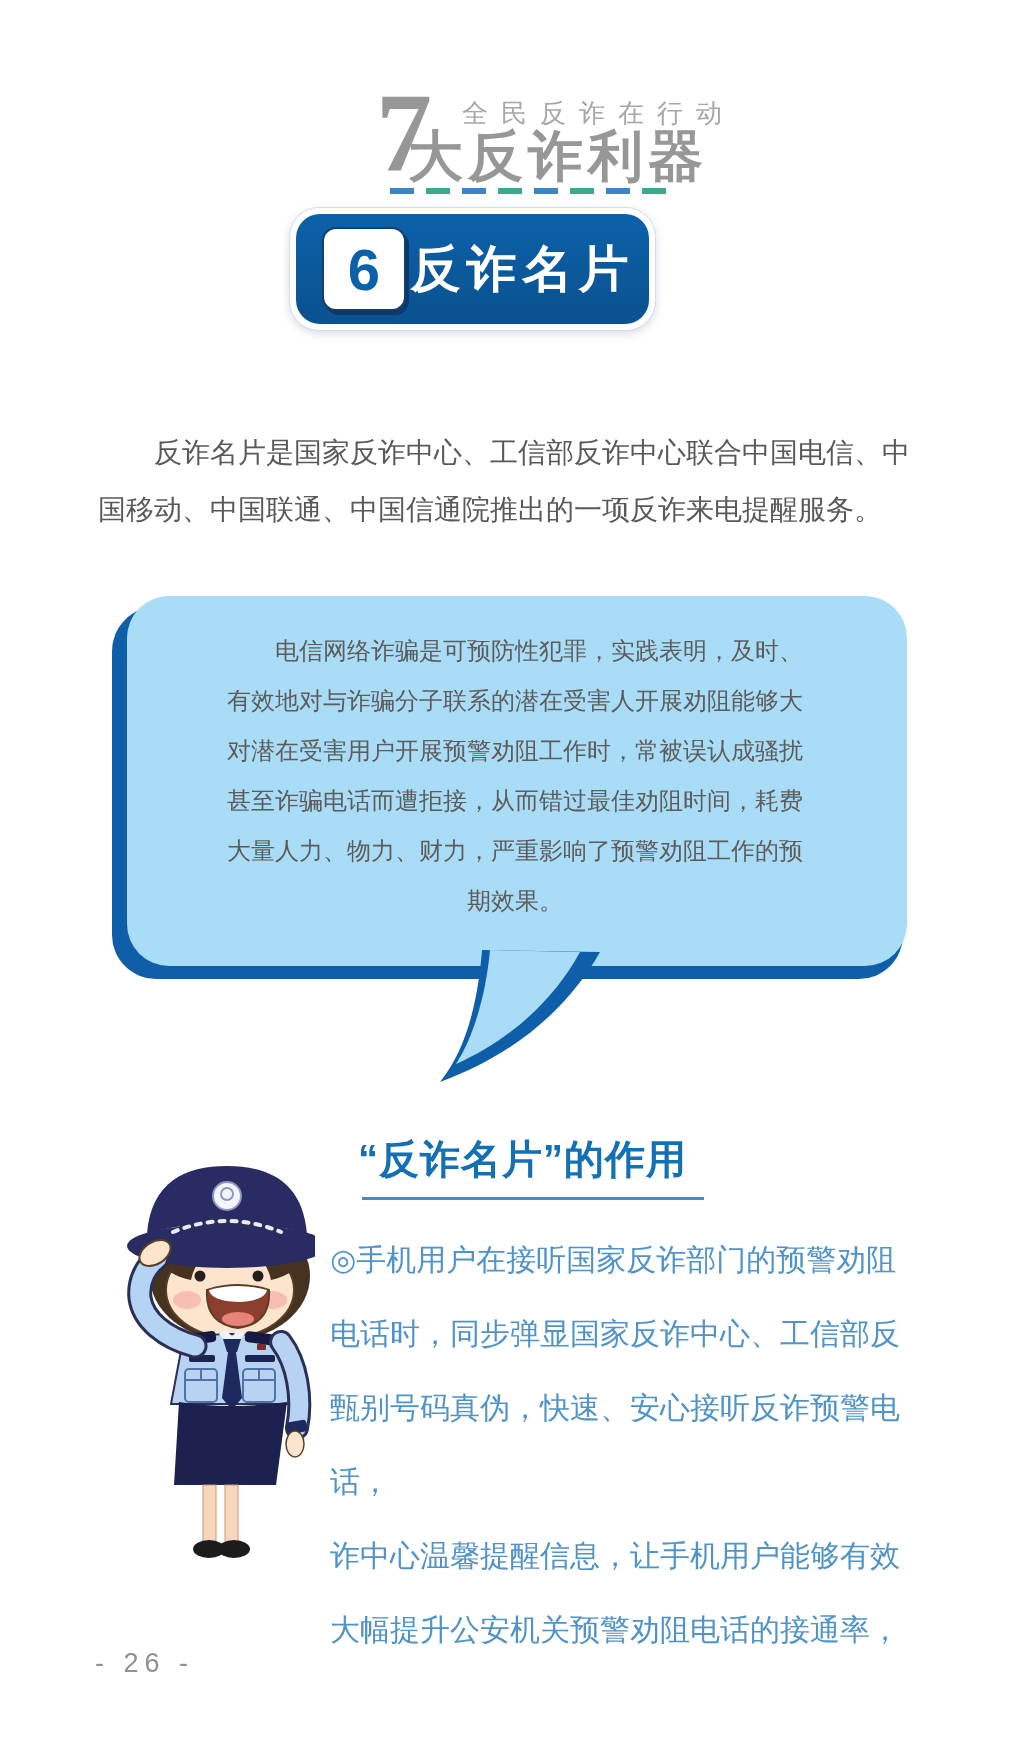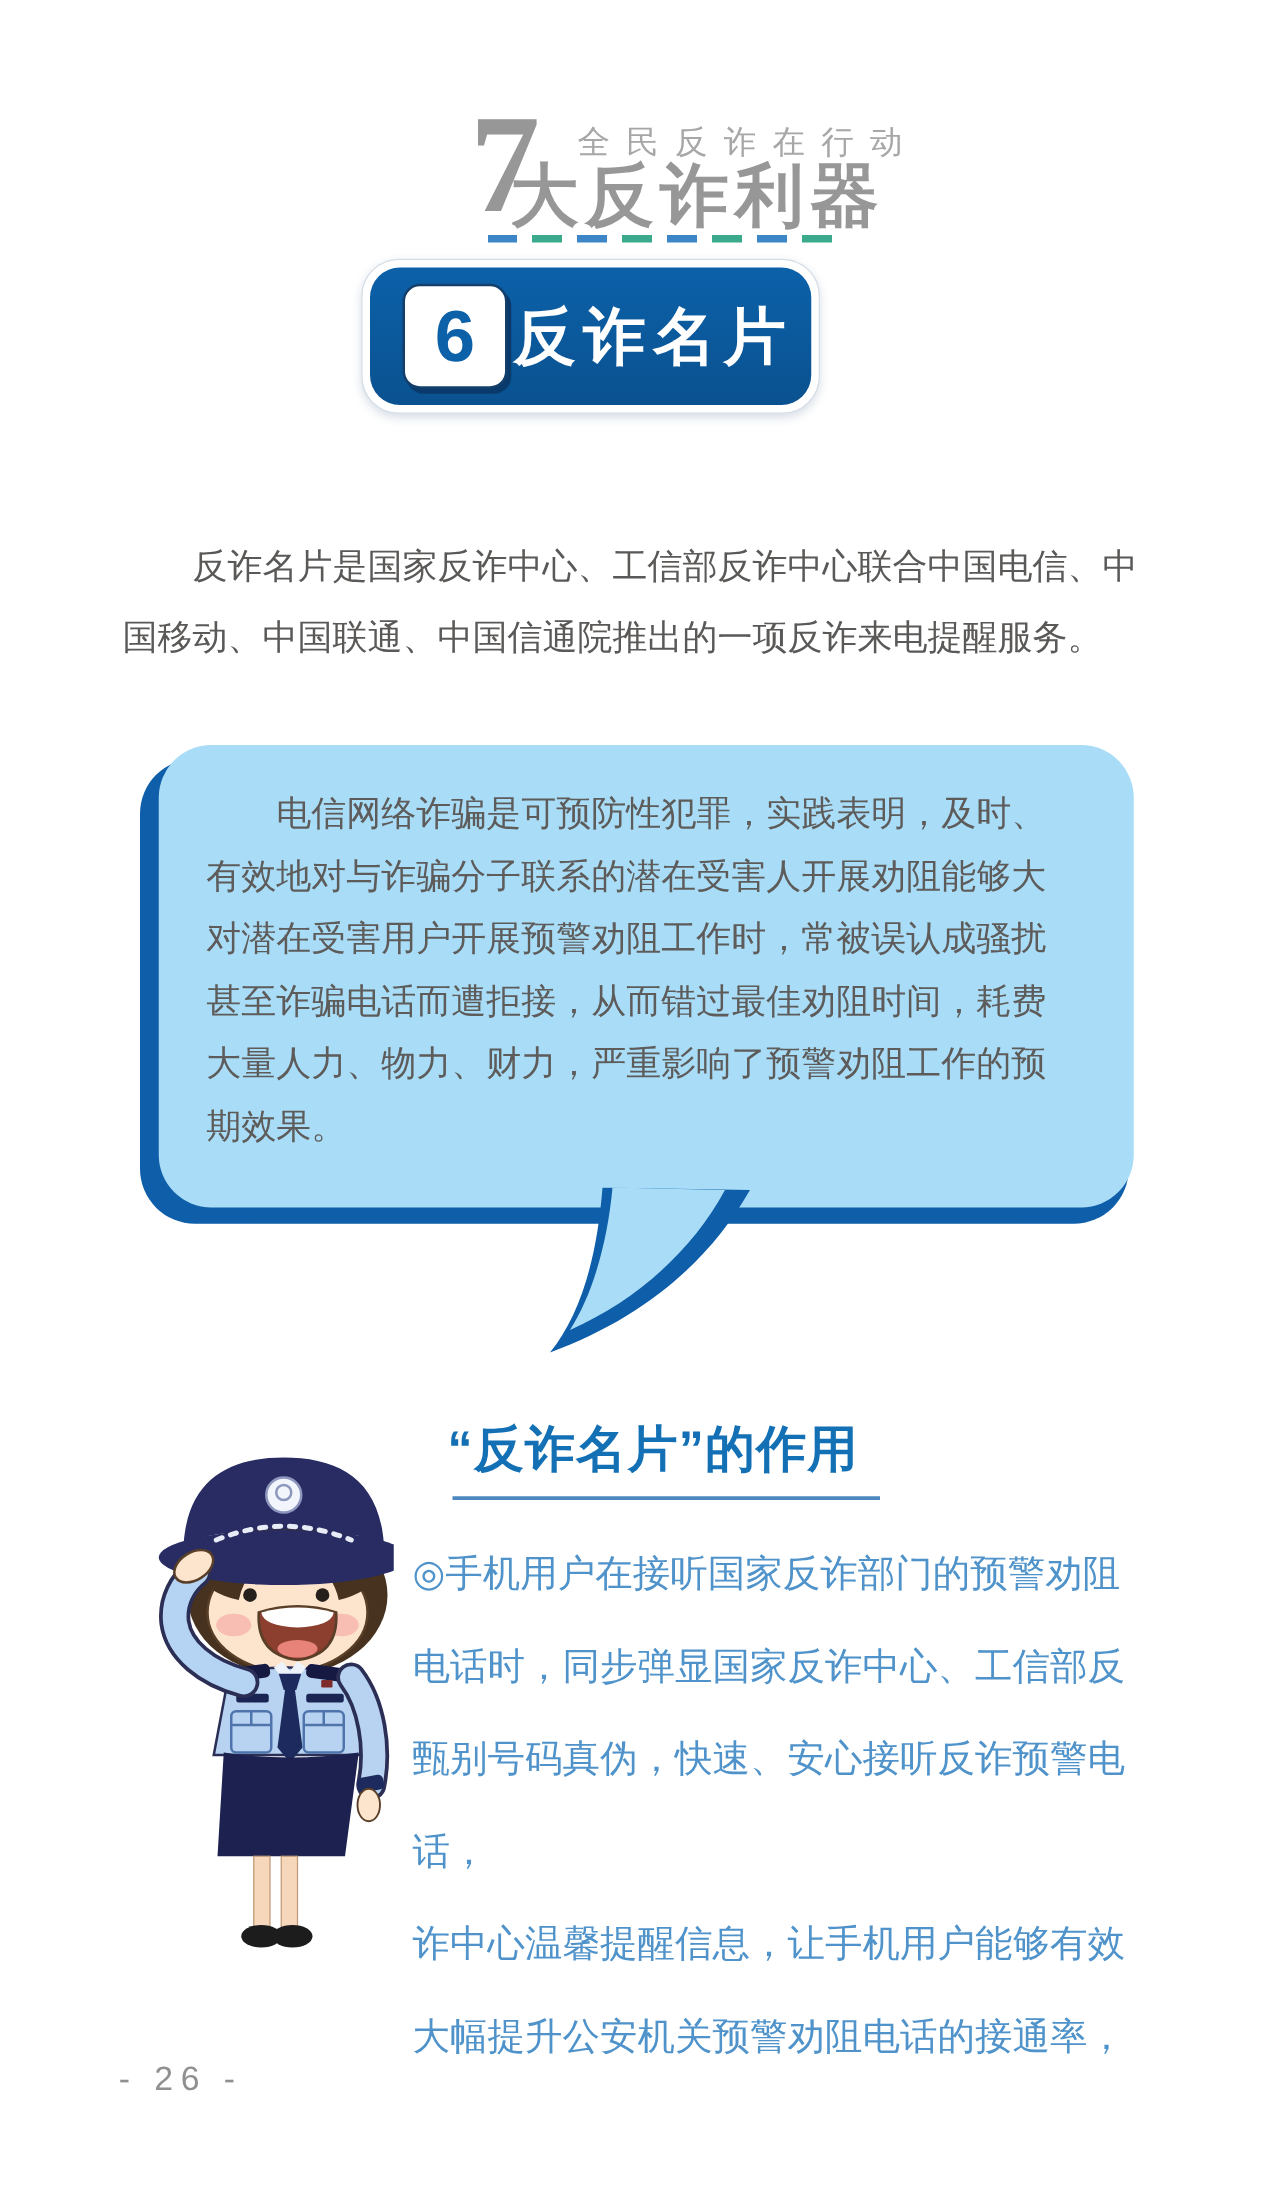--- a/index.html
+++ b/index.html
@@ -61,22 +61,23 @@
   
   .bubble-shadow{
     left:112px;top:607px;width:791px;height:372px;border-radius:44px;
     background:var(--bubble_accent,#0e5ea9);
   }
   .bubble-body{
     left:127px;top:596px;width:780px;height:370px;border-radius:42px;
     background:var(--bubble_fill,#a9ddf7);
   }
   .bubble-text{
-    left:165px;top:626px;width:700px;font-size:28px;line-height:50px;
+    left:165px;top:626px;width:700px;font-size:24px;line-height:50px;
     color:#5e5c5b;
+    text-align:center;
   }
   .bubble-text .indent{text-indent:2em;}
   .bubble-tail{left:430px;top:950px;width:170px;height:140px;}
 
   
   .section-heading{
     left:358px;top:1132px;font-size:40px;font-weight:bold;
     color:var(--heading_blue,#1470b5);letter-spacing:1px;
   }
   .section-underline{

